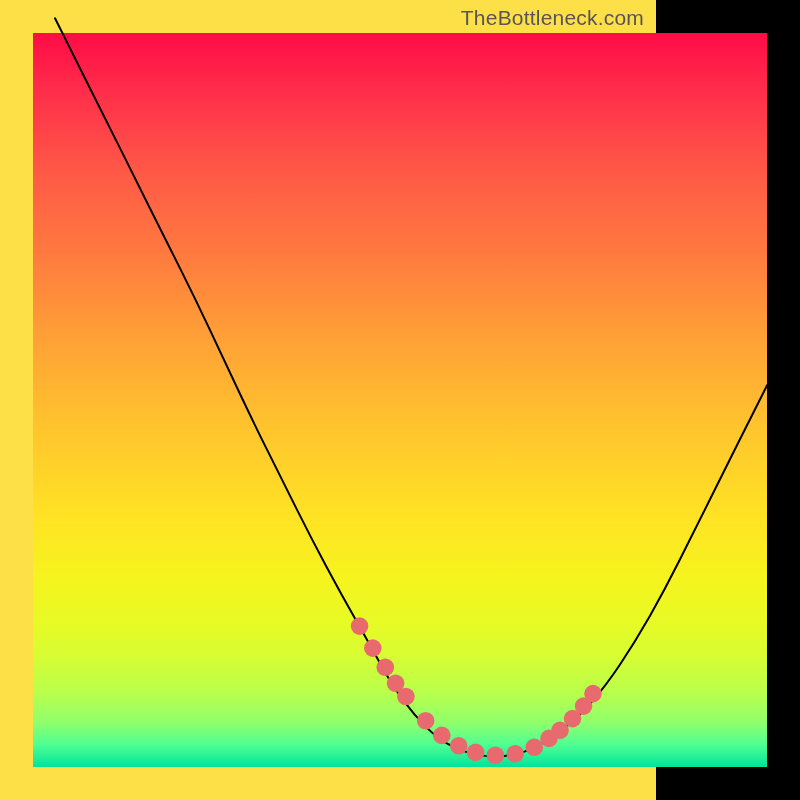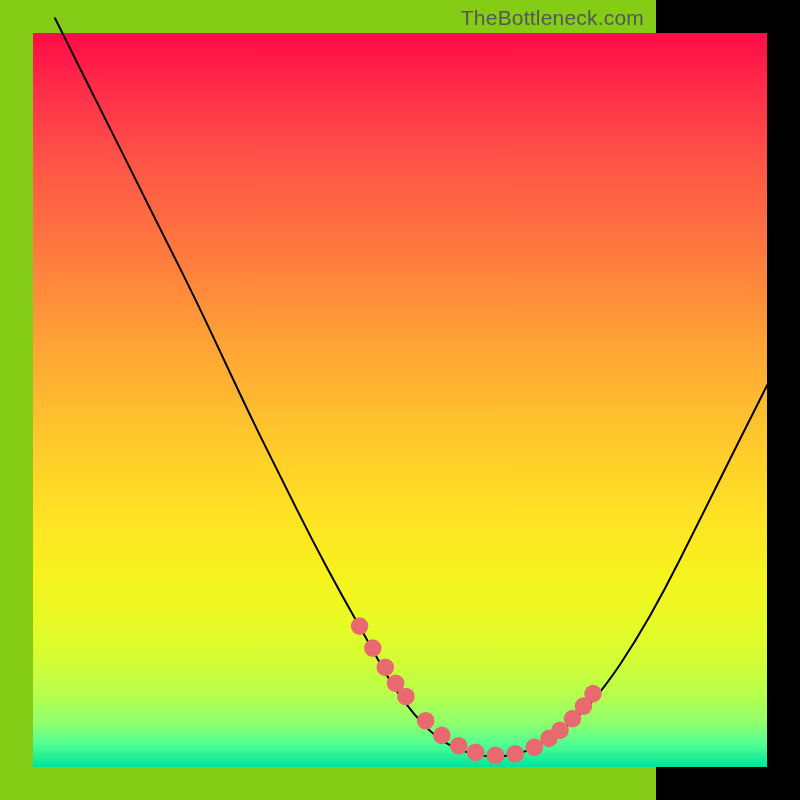--- a/index.html
+++ b/index.html
@@ -9,21 +9,21 @@
     height: 800px;
     background: #000;
     overflow: hidden;
   }
   .frame {
     position: absolute;
     left: 0;
     top: 0;
     width: 656px;
     height: 800px;
-    background: #84cc16;
+    background: #fde047;
   }
   .plot-area {
     position: absolute;
     left: 33px;
     top: 33px;
     width: 734px;
     height: 734px;
     
     background: linear-gradient(to bottom,
       #ff0b46 0%,

